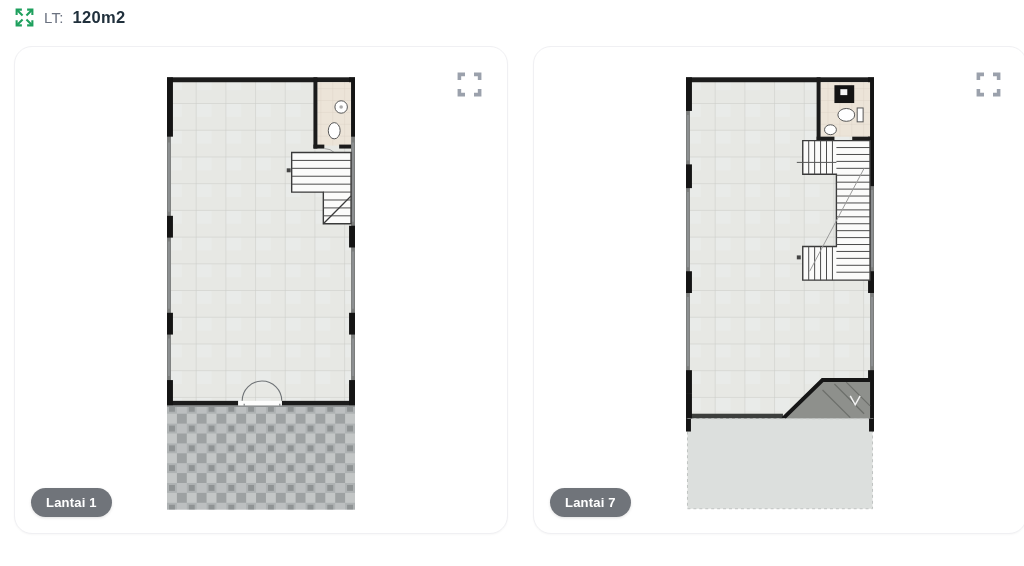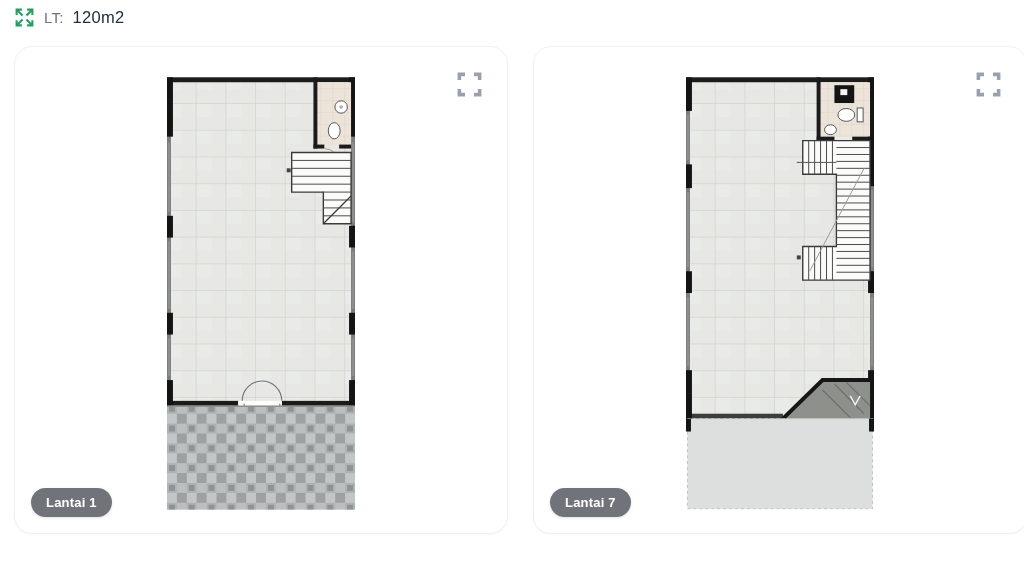--- a/index.html
+++ b/index.html
@@ -14,21 +14,21 @@
   *{box-sizing:border-box;margin:0;padding:0;}
   html,body{width:1024px;height:566px;background:#ffffff;overflow:hidden;
     font-family:"Liberation Sans", sans-serif;}
   .page{position:relative;width:876px;height:566px;background:#fff;}
 
   
   .header{position:absolute;top:7px;left:14px;display:flex;align-items:center;gap:9px;}
   .hicon{width:21px;height:21px;color:var(--accent-green);display:inline-flex;}
   .hicon svg{width:100%;height:100%;}
   .hlabel{font-size:15px;color:var(--label-gray);letter-spacing:.2px;}
-  .hvalue{font-size:16.5px;color:var(--value-dark);font-weight:400;letter-spacing:.3px;}
+  .hvalue{font-size:16.5px;color:var(--value-dark);font-weight:700;letter-spacing:.3px;}
 
   
   .cards{position:absolute;top:46px;left:14px;display:flex;gap:25px;}
   .card{position:relative;width:494px;height:488px;background:#fff;
     border:1px solid var(--card-border);border-radius:18px;
     box-shadow:0 1px 2px rgba(16,24,40,.03);}
   .fs-btn{position:absolute;top:24px;right:24px;width:27px;height:27px;border:none;
     background:transparent;color:var(--icon-gray);cursor:pointer;padding:0;}
   .fs-btn svg{width:100%;height:100%;display:block;}
   .plan-wrap{position:absolute;top:28px;left:50%;transform:translateX(-50%);

